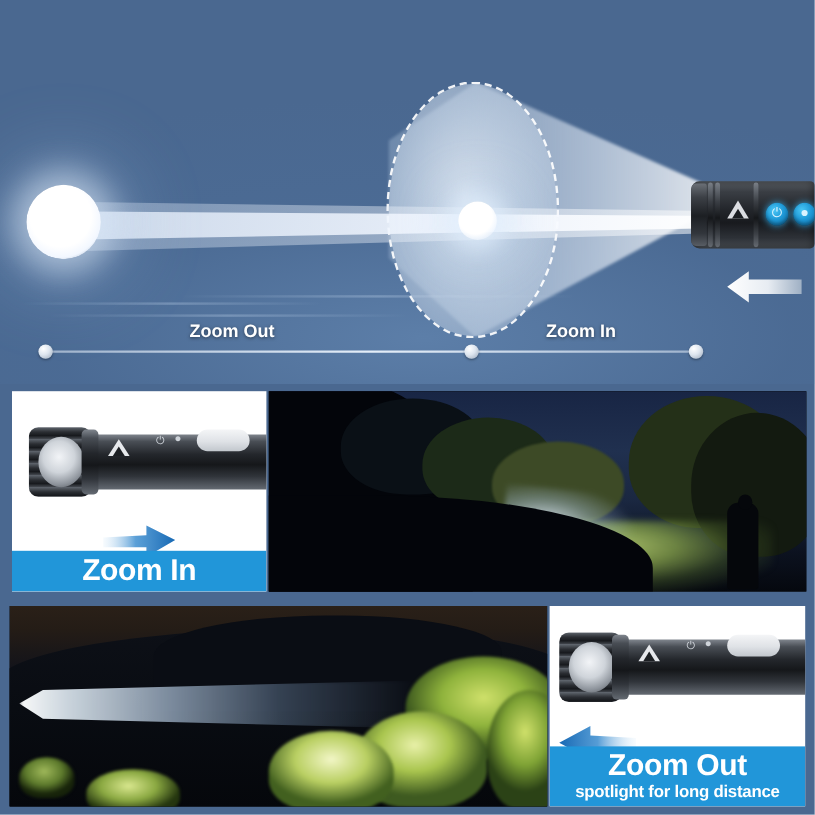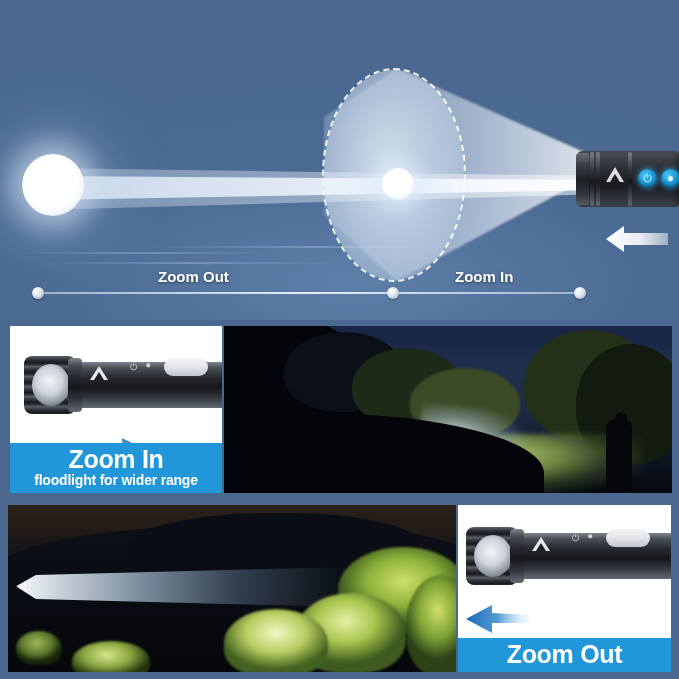--- a/index.html
+++ b/index.html
@@ -391,21 +391,20 @@
         <linearGradient id="bArrGrad1" x1="0" y1="0" x2="1" y2="0">
           <stop offset="0%" stop-color="#c8e2f6" stop-opacity="0.15"></stop>
           <stop offset="45%" stop-color="#3f8fd0" stop-opacity="0.85"></stop>
           <stop offset="100%" stop-color="#1769b4"></stop>
         </linearGradient>
       </defs>
       <path d="M2,20 L38,20 L38,28 L62,14 L38,2 L38,10 L2,12 Z" fill="url(#bArrGrad1)"></path>
     </svg>
     <div class="cap">
       <span class="cap-title">Zoom In</span>
-      <span class="cap-sub">floodlight for wider range</span>
     </div>
   </div>
 
   <div class="photo" id="photo-flood">
     <div id="flood-sky2"></div>
 
     <div style="position:absolute;left:-20px;top:-10px;width:190px;height:190px;background:#03050a;border-radius:0 60% 0 0;"></div>
 
     <div class="flood-tree" style="left:60px;top:6px;width:120px;height:80px;background:#0a1016;"></div>
     <div class="flood-tree" style="left:128px;top:22px;width:110px;height:78px;background:#1c2a18;"></div>
@@ -453,16 +452,17 @@
         <linearGradient id="bArrGrad2" x1="1" y1="0" x2="0" y2="0">
           <stop offset="0%" stop-color="#c8e2f6" stop-opacity="0.12"></stop>
           <stop offset="50%" stop-color="#3f8fd0" stop-opacity="0.88"></stop>
           <stop offset="100%" stop-color="#1769b4"></stop>
         </linearGradient>
       </defs>
       <path d="M68,20 L30,20 L30,30 L4,16 L30,2 L30,10 L68,12 Z" fill="url(#bArrGrad2)"></path>
     </svg>
     <div class="cap">
       <span class="cap-title">Zoom Out</span>
+      <span class="cap-sub">spotlight for long distance</span>
     </div>
   </div>
 
 </div>
 
 </body></html>

